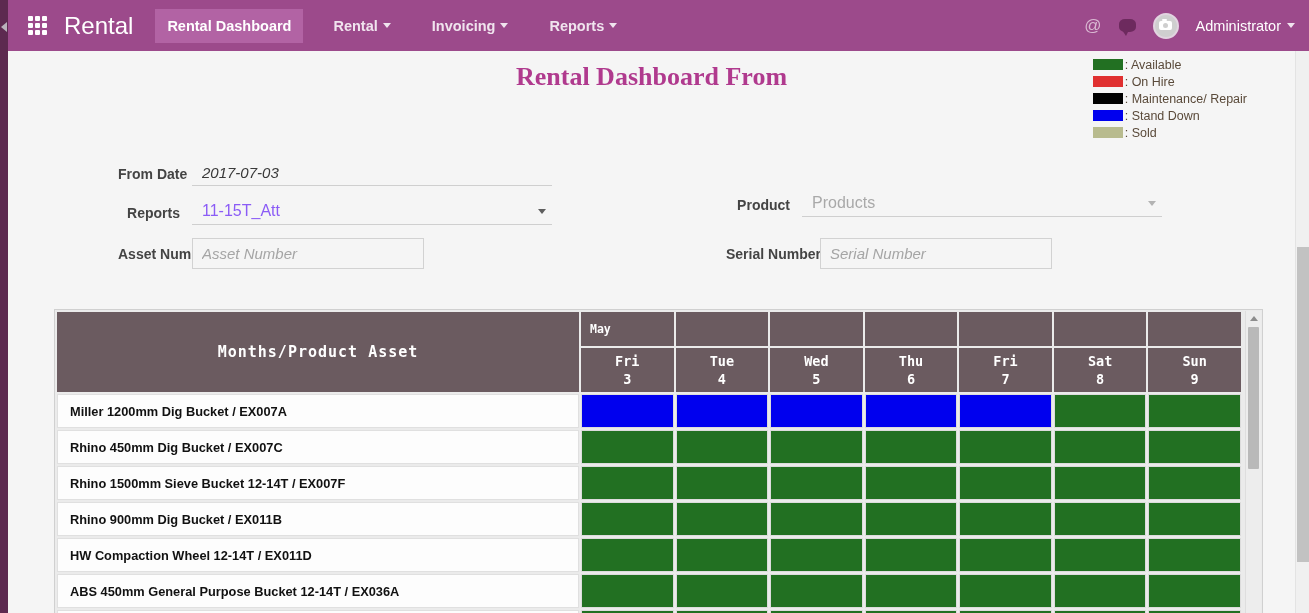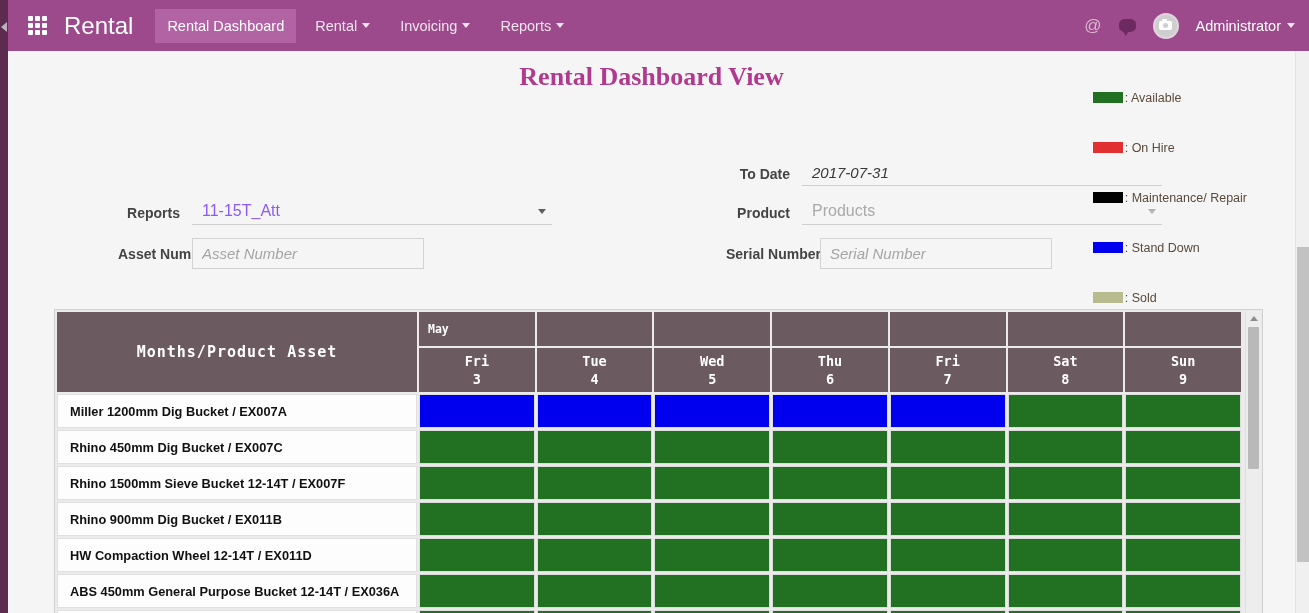--- a/index.html
+++ b/index.html
@@ -48,23 +48,23 @@
   }
   .grid-icon i { background: #ffffff; display: block; border-radius: 1px; }
   #brand {
     font-size: 24px; font-weight: 400;
     margin-left: 8px; margin-right: 22px;
     color: #ffffff; white-space: nowrap;
   }
   .nav-menu { display: flex; align-items: center; height: 51px; }
   .nav-item {
     font-size: 14.5px; color: #f0e4ee;
-    padding: 8px 11px; margin-right: 8px;
+    padding: 8px 11px; margin-right: 19px;
     white-space: nowrap; cursor: pointer;
-    display: flex; align-items: center; gap: 5px;
+    display: flex; align-items: center; gap: 5px; font-weight: bold;
   }
   .nav-item.active {
     background: #b263a4; color: #ffffff;
     padding: 9px 12px;
   }
   .caret-down {
     width: 0; height: 0;
     border-left: 4px solid transparent;
     border-right: 4px solid transparent;
     border-top: 5px solid #f0e4ee;
@@ -118,21 +118,21 @@
     position: absolute; left: 8px; top: 51px;
     width: 1287px; height: 562px;
     background: #f5f5f5;
   }
 
   
   #legend {
     position: absolute; right: 48px; top: 5px;
     font-size: 12.5px; color: #5a4a3a;
   }
-  .legend-row { display: flex; align-items: center; height: 17px; margin-top: 33px; }
+  .legend-row { display: flex; align-items: center; height: 17px; }
   .swatch {
     width: 30px; height: 11px; display: inline-block;
     margin-right: 2px; flex: 0 0 auto;
   }
 
   
   #title {
     text-align: center; padding-top: 11px;
     font-family: "Liberation Serif", serif;
     font-size: 26px; font-weight: bold;
@@ -208,21 +208,21 @@
   }
   table#avail {
     border-collapse: separate; border-spacing: 2px;
     width: 1188px; table-layout: fixed;
     font-family: "DejaVu Sans Mono", monospace;
   }
   table#avail th.corner {
     background: #6b5b60; color: #ffffff;
     font-size: 15px; font-weight: bold;
     letter-spacing: 1px; text-align: center;
-    width: 360px; height: 80px;
+    width: 522px; height: 80px;
     vertical-align: middle;
   }
   table#avail th.month {
     background: #6b5b60; color: #ffffff;
     font-size: 11.5px; font-weight: bold;
     text-align: left; vertical-align: middle;
     padding-left: 9px; height: 34px;
   }
   table#avail th.day {
     background: #6b5b60; color: #ffffff;
@@ -344,44 +344,44 @@
     <div class="legend-row">
       <span class="swatch" id="sw3" style="background: rgb(0, 0, 238);"></span>
       <span>: Stand Down</span>
     </div>
     <div class="legend-row">
       <span class="swatch" id="sw4" style="background: rgb(184, 187, 142);"></span>
       <span>: Sold</span>
     </div>
   </div>
 
-  <div id="title">Rental Dashboard View</div>
+  <div id="title">Rental Dashboard From</div>
 
   <div id="form">
 
+    <div class="fgroup" style="left:110px; top:44px;">
+      <span class="flabel" style="width:62px;">From Date</span>
+      <input class="fline dateval" style="width: 360px; margin-left: 12px;" value="2017-07-03">
+    </div>
 
     <div class="fgroup" style="left:110px; top:82px;">
       <span class="flabel" style="width:62px;">Reports</span>
       <span class="fselwrap" style="margin-left:12px;">
         <input class="fsel filled" style="width: 360px;" readonly="" value="11-15T_Att">
         <span class="sel-caret"></span>
       </span>
     </div>
 
     <div class="fgroup" style="left:110px; top:120px;">
       <span class="flabel" style="width:62px;">Asset Number</span>
       <input class="fbox" style="width: 232px; margin-left: 12px;" placeholder="Asset Number">
     </div>
 
-    <div class="fgroup" style="left:700px; top:44px;">
-      <span class="flabel" style="width:82px;">To Date</span>
-      <input class="fline dateval" style="width: 360px; margin-left: 12px;" value="2017-07-31">
-    </div>
-
-    <div class="fgroup" style="left:700px; top:82px;justify-content:center;">
+
+    <div class="fgroup" style="left:700px; top:74px;justify-content:center;">
       <span class="flabel" style="width:82px;">Product</span>
       <span class="fselwrap" style="margin-left:12px;">
         <input class="fsel placeholder" style="width: 360px;" readonly="" value="Products">
         <span class="sel-caret dim"></span>
       </span>
     </div>
 
     <div class="fgroup" style="left:718px; top:120px;">
       <span class="flabel" style="width:82px;">Serial Number</span>
       <input class="fbox" style="width: 232px; margin-left: 12px;" placeholder="Serial Number">

